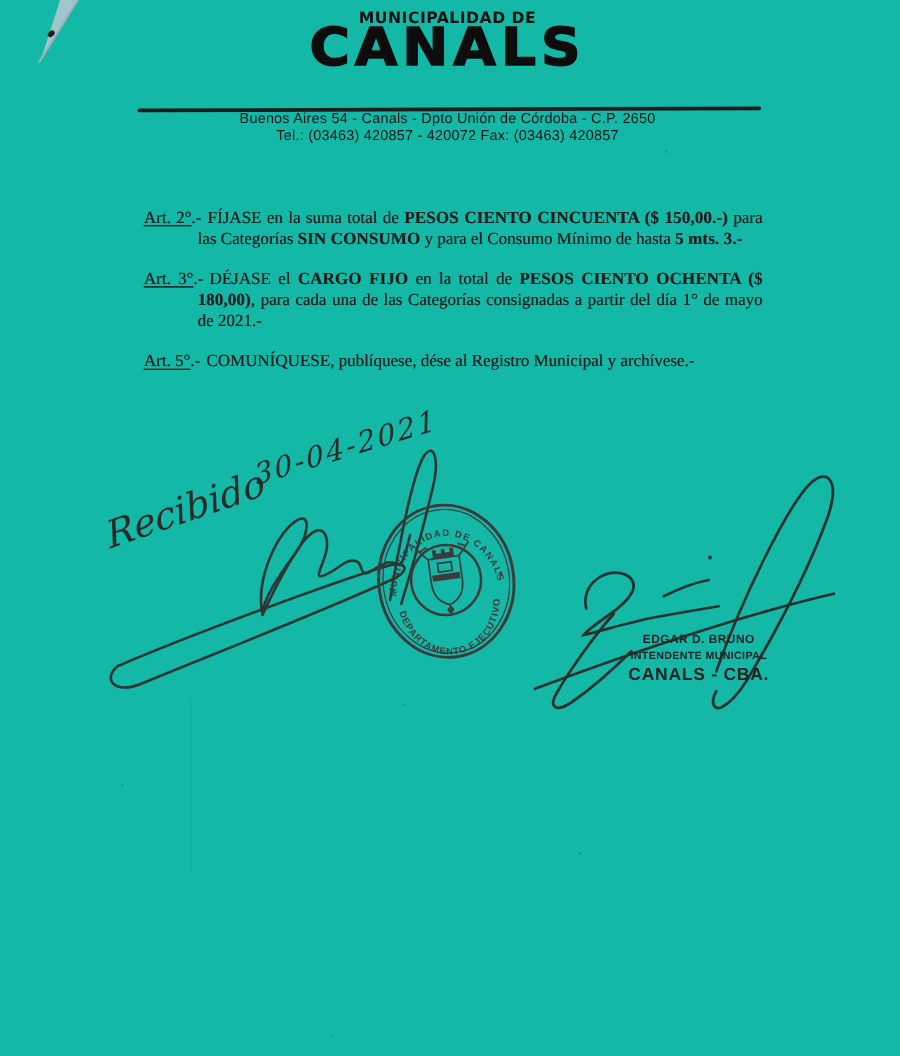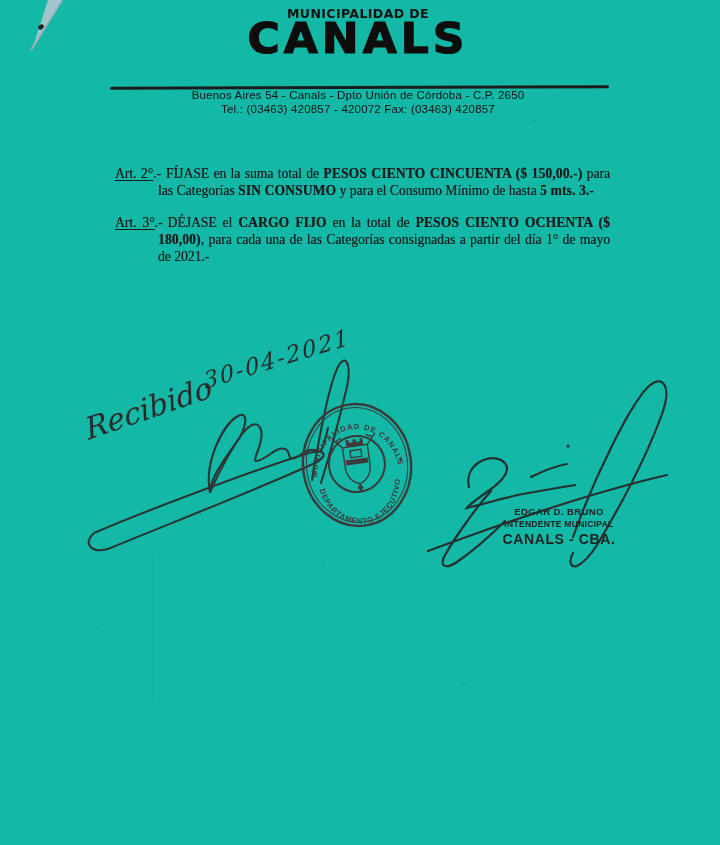--- a/index.html
+++ b/index.html
@@ -85,20 +85,23 @@
   <div class="addr addr2">Tel.: (03463) 420857 - 420072 Fax: (03463) 420857</div>
   <div class="rule"></div>
 
   <div class="articles">
     <p class="article">
       <span class="art-label"><u>Art. 2°</u><span class="art-sep">.-</span></span><span class="art-body"><span>FÍJASE en la suma total de </span><strong>PESOS CIENTO CINCUENTA ($ 150,00.-)</strong><span> para las Categorías </span><strong>SIN CONSUMO</strong><span> y para el Consumo Mínimo de hasta </span><strong>5 mts. 3.-</strong></span>
     </p>
     <p class="article">
       <span class="art-label"><u>Art. 3°</u><span class="art-sep">.-</span></span><span class="art-body"><span>DÉJASE el </span><strong>CARGO FIJO</strong><span> en la total de </span><strong>PESOS CIENTO OCHENTA ($ 180,00)</strong><span>, para cada una de las Categorías consignadas a partir del día 1° de mayo de 2021.-</span></span>
     </p>
+    <p class="article">
+      <span class="art-label"><u>Art. 5°</u><span class="art-sep">.-</span></span><span class="art-body"><span>COMUNÍQUESE, publíquese, dése al Registro Municipal y archívese.-</span></span>
+    </p>
   </div>
 
   <div class="hw hw-received">Recibido</div>
   <div class="hw hw-date">30-04-2021</div>
 
   <svg class="sig-svg sig-left" width="400" height="215" viewBox="0 0 400 215">
     <g fill="none" stroke="#2b2b2b" stroke-width="2.1" stroke-linecap="round" opacity=".92">
       <path d="M150 142 C144 112 163 74 178 66 C189 60 187 78 176 93 C162 112 150 130 150 142"></path>
       <path d="M150 142 C160 120 172 98 182 84 C190 74 198 70 201 80 C205 93 190 112 197 111 C209 108 216 96 225 99 C231 101 227 111 235 108 C243 104 249 97 257 101 C262 104 264 94 268 78"></path>
       <path d="M252 130 C259 88 270 30 279 15 C287 3 292 17 286 41 C277 79 268 110 261 133"></path>

